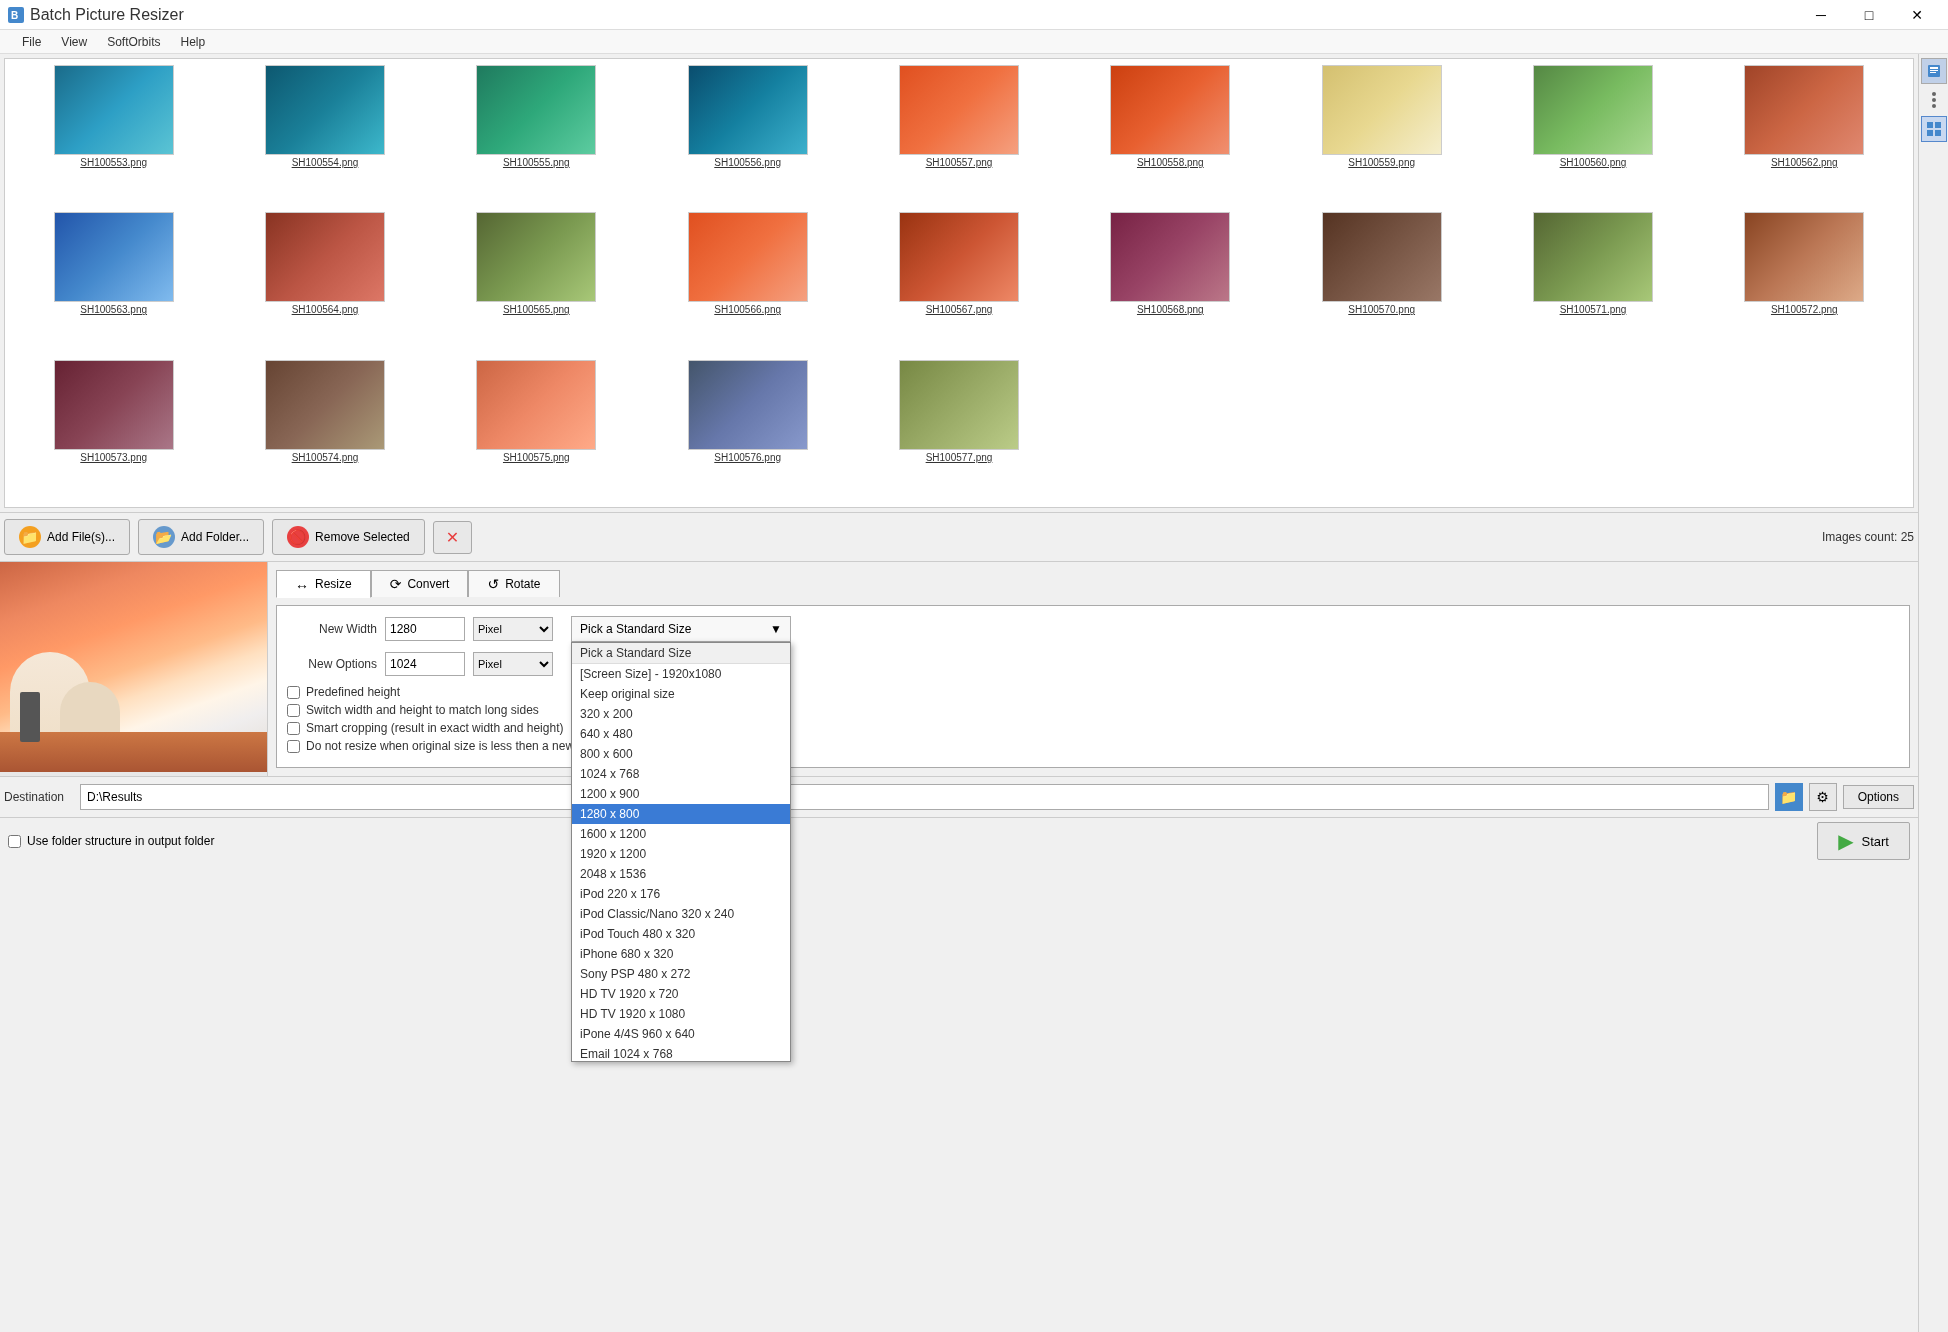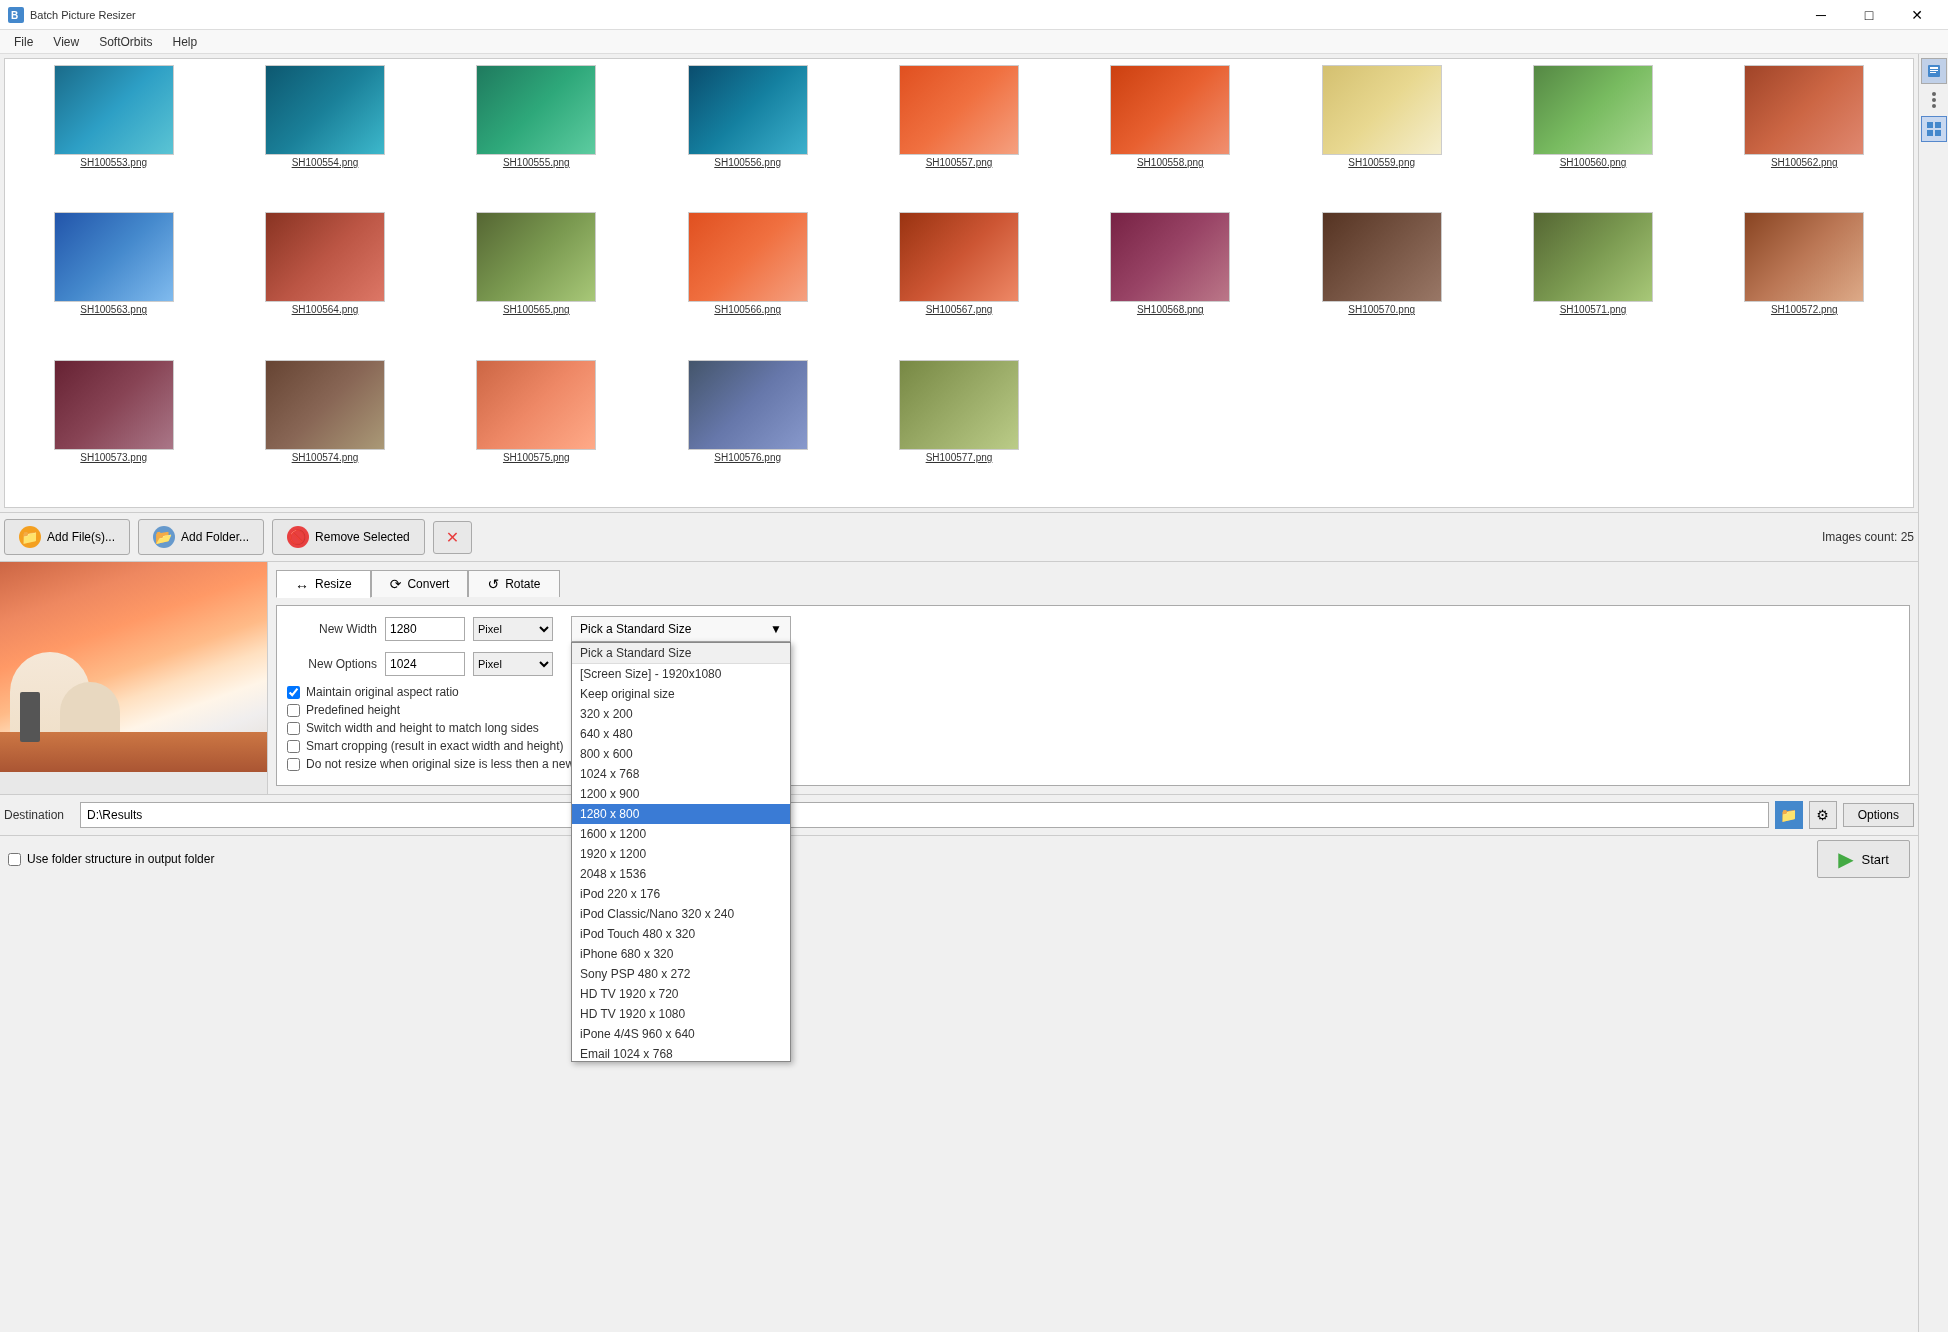--- a/index.html
+++ b/index.html
@@ -9,34 +9,34 @@
     .title-bar {
       background: #ffffff;
       height: 30px;
       display: flex;
       align-items: center;
       padding: 0 8px;
       border-bottom: 1px solid #ddd;
       user-select: none;
     }
     .title-bar-icon { width: 16px; height: 16px; margin-right: 6px; }
-    .title-bar-text { font-size: 11px; color: #333; flex: 1; }
+    .title-bar-text { font-size: 16px; color: #333; flex: 1; }
     .title-bar-controls { display: flex; gap: 2px; }
     .title-bar-btn {
       width: 46px; height: 30px; border: none; background: transparent;
       cursor: pointer; font-size: 14px; display: flex; align-items: center; justify-content: center;
     }
 
     
     .menu-bar {
       background: #f8f8f8;
       height: 24px;
       display: flex;
       align-items: center;
-      padding: 0 4px;
+      padding: 0 12px;
       border-bottom: 1px solid #ddd;
     }
     .menu-item {
       padding: 2px 10px;
       cursor: pointer;
       font-size: 12px;
       color: #333;
     }
 
     
@@ -629,24 +629,20 @@
 
             <div style="margin-left: 10px;">
               <button class="canvas-btn">
                 <span class="canvas-icon">⬜</span>
                 <span>Use Canvas Resize</span>
               </button>
             </div>
           </div>
 
           <div class="checkbox-row">
-            <input type="checkbox" checked="" style="">
-            <label>Maintain original aspect ratio</label>
-          </div>
-          <div class="checkbox-row">
             <input type="checkbox" style="">
             <label>Predefined height</label>
           </div>
           <div class="checkbox-row">
             <input type="checkbox" style="">
             <label>Switch width and height to match long sides</label>
           </div>
           <div class="checkbox-row">
             <input type="checkbox" style="">
             <label>Smart cropping (result in exact width and height)</label>

